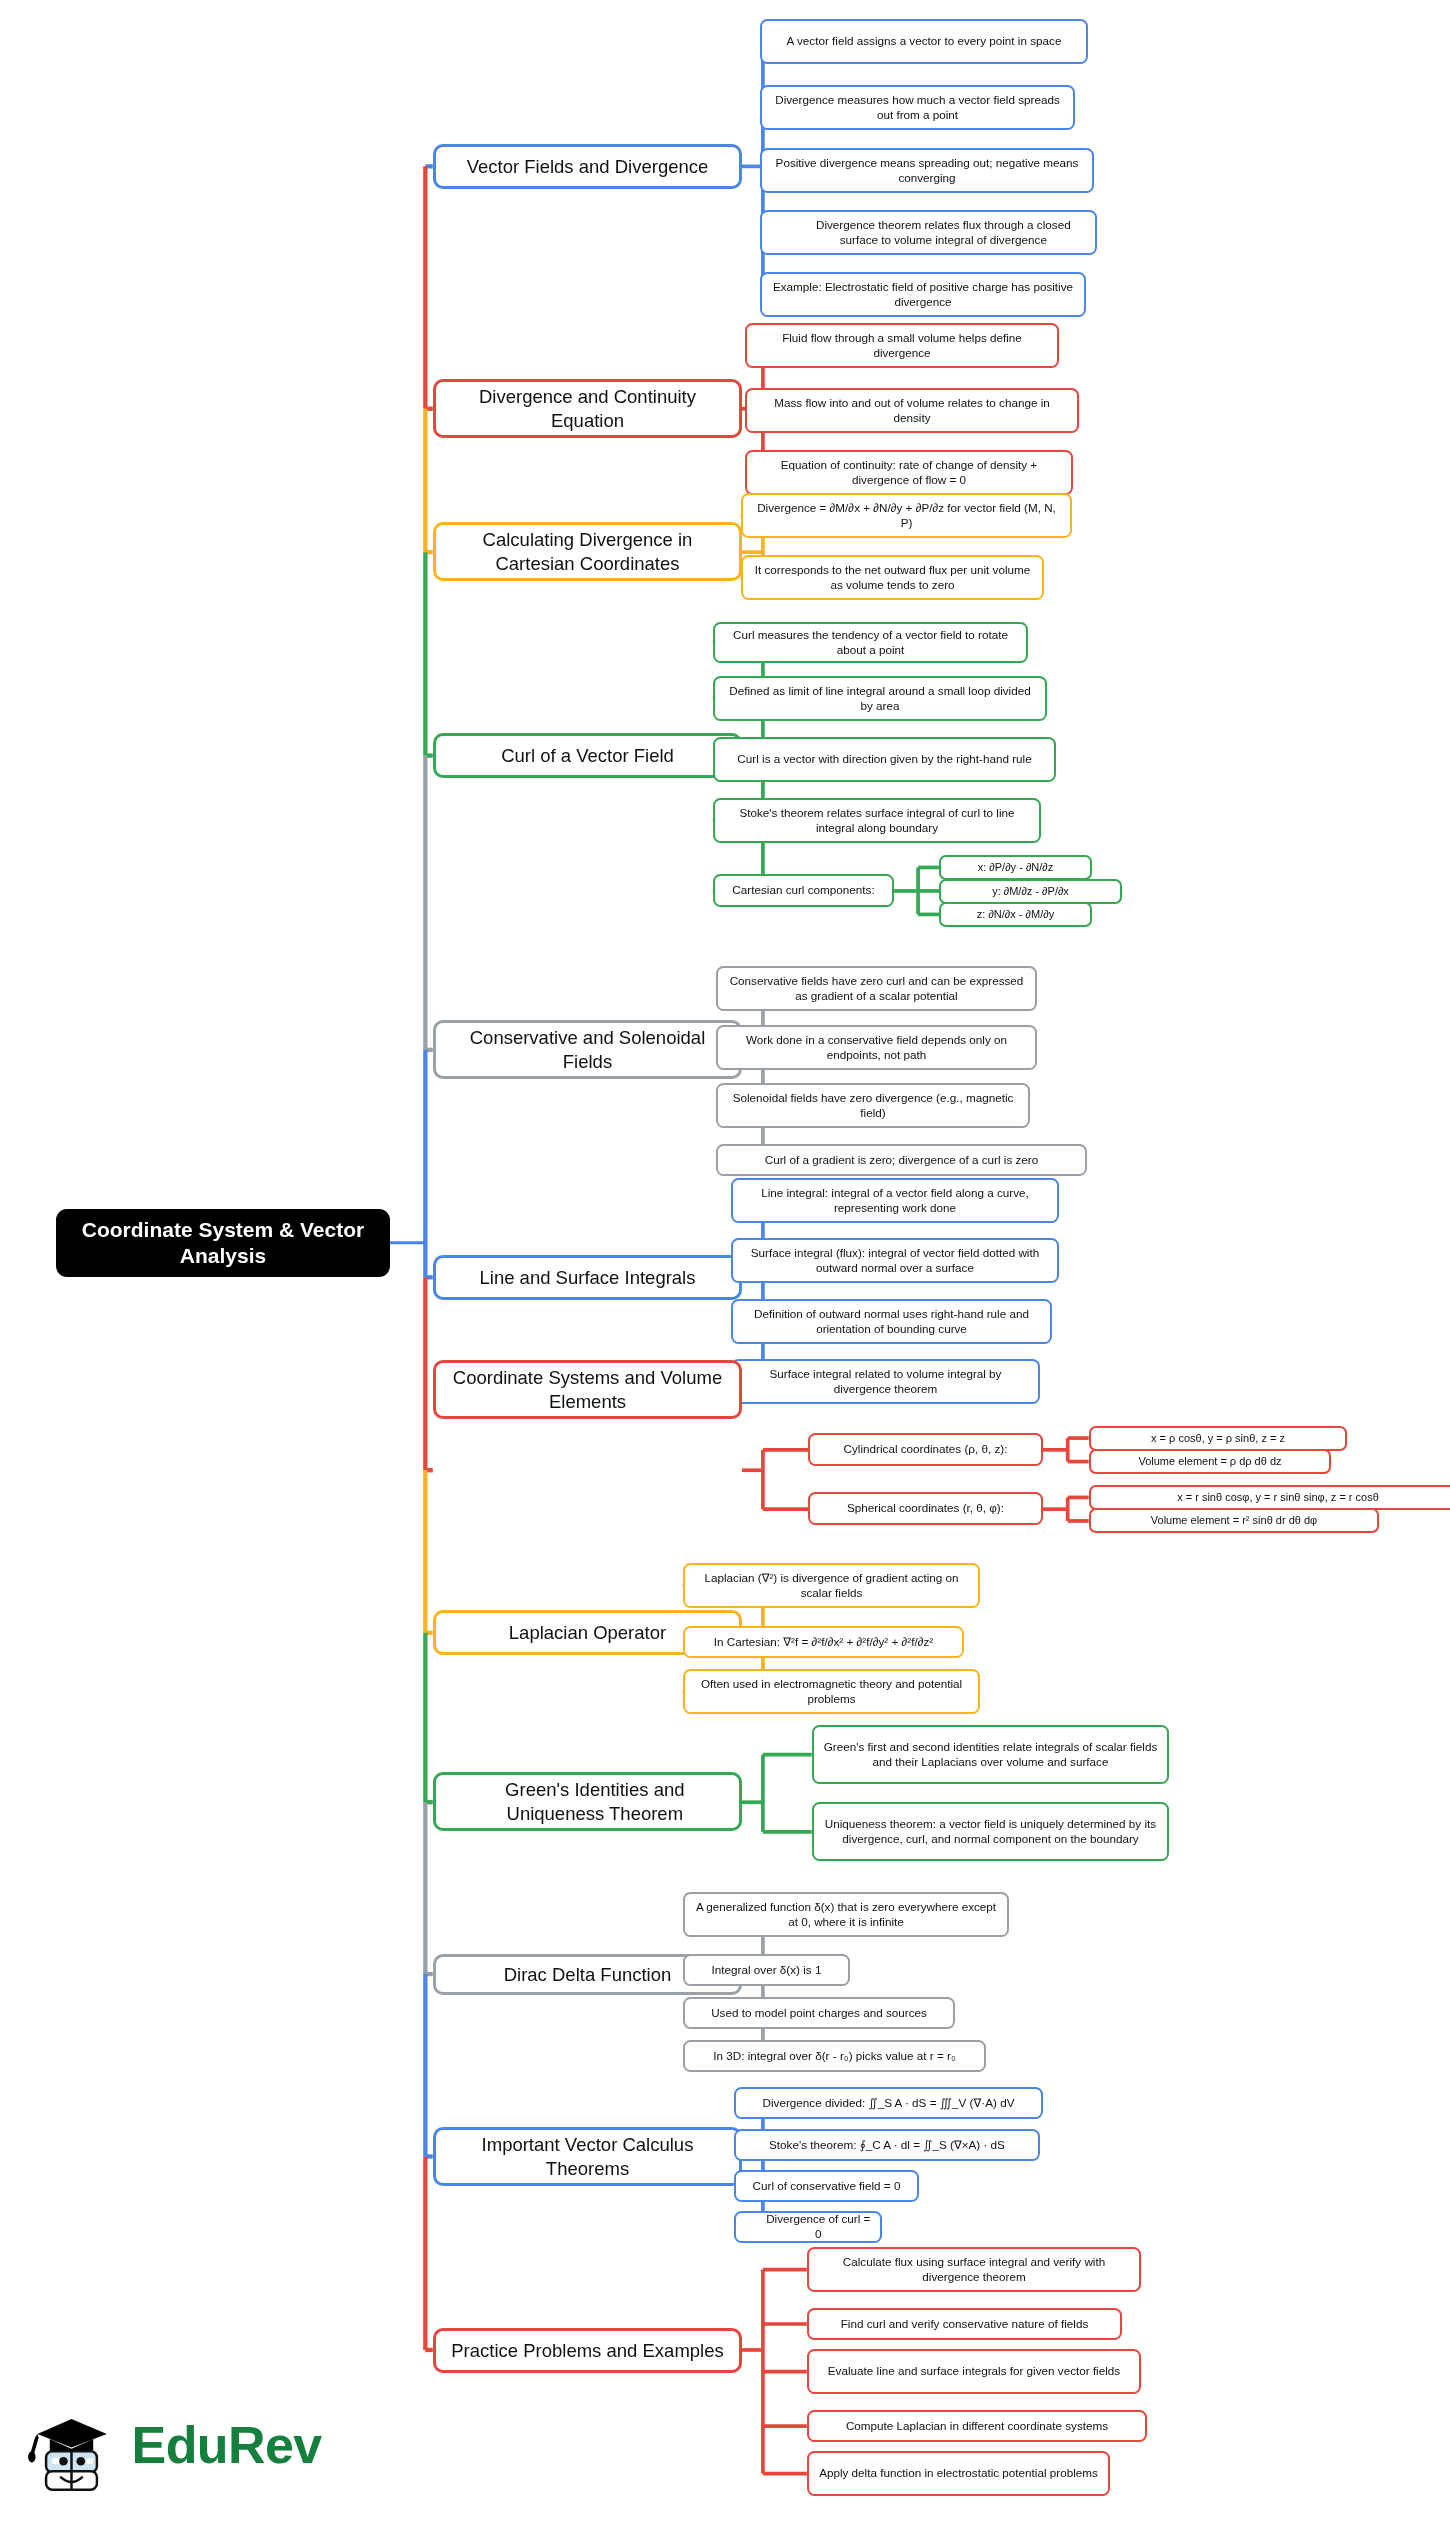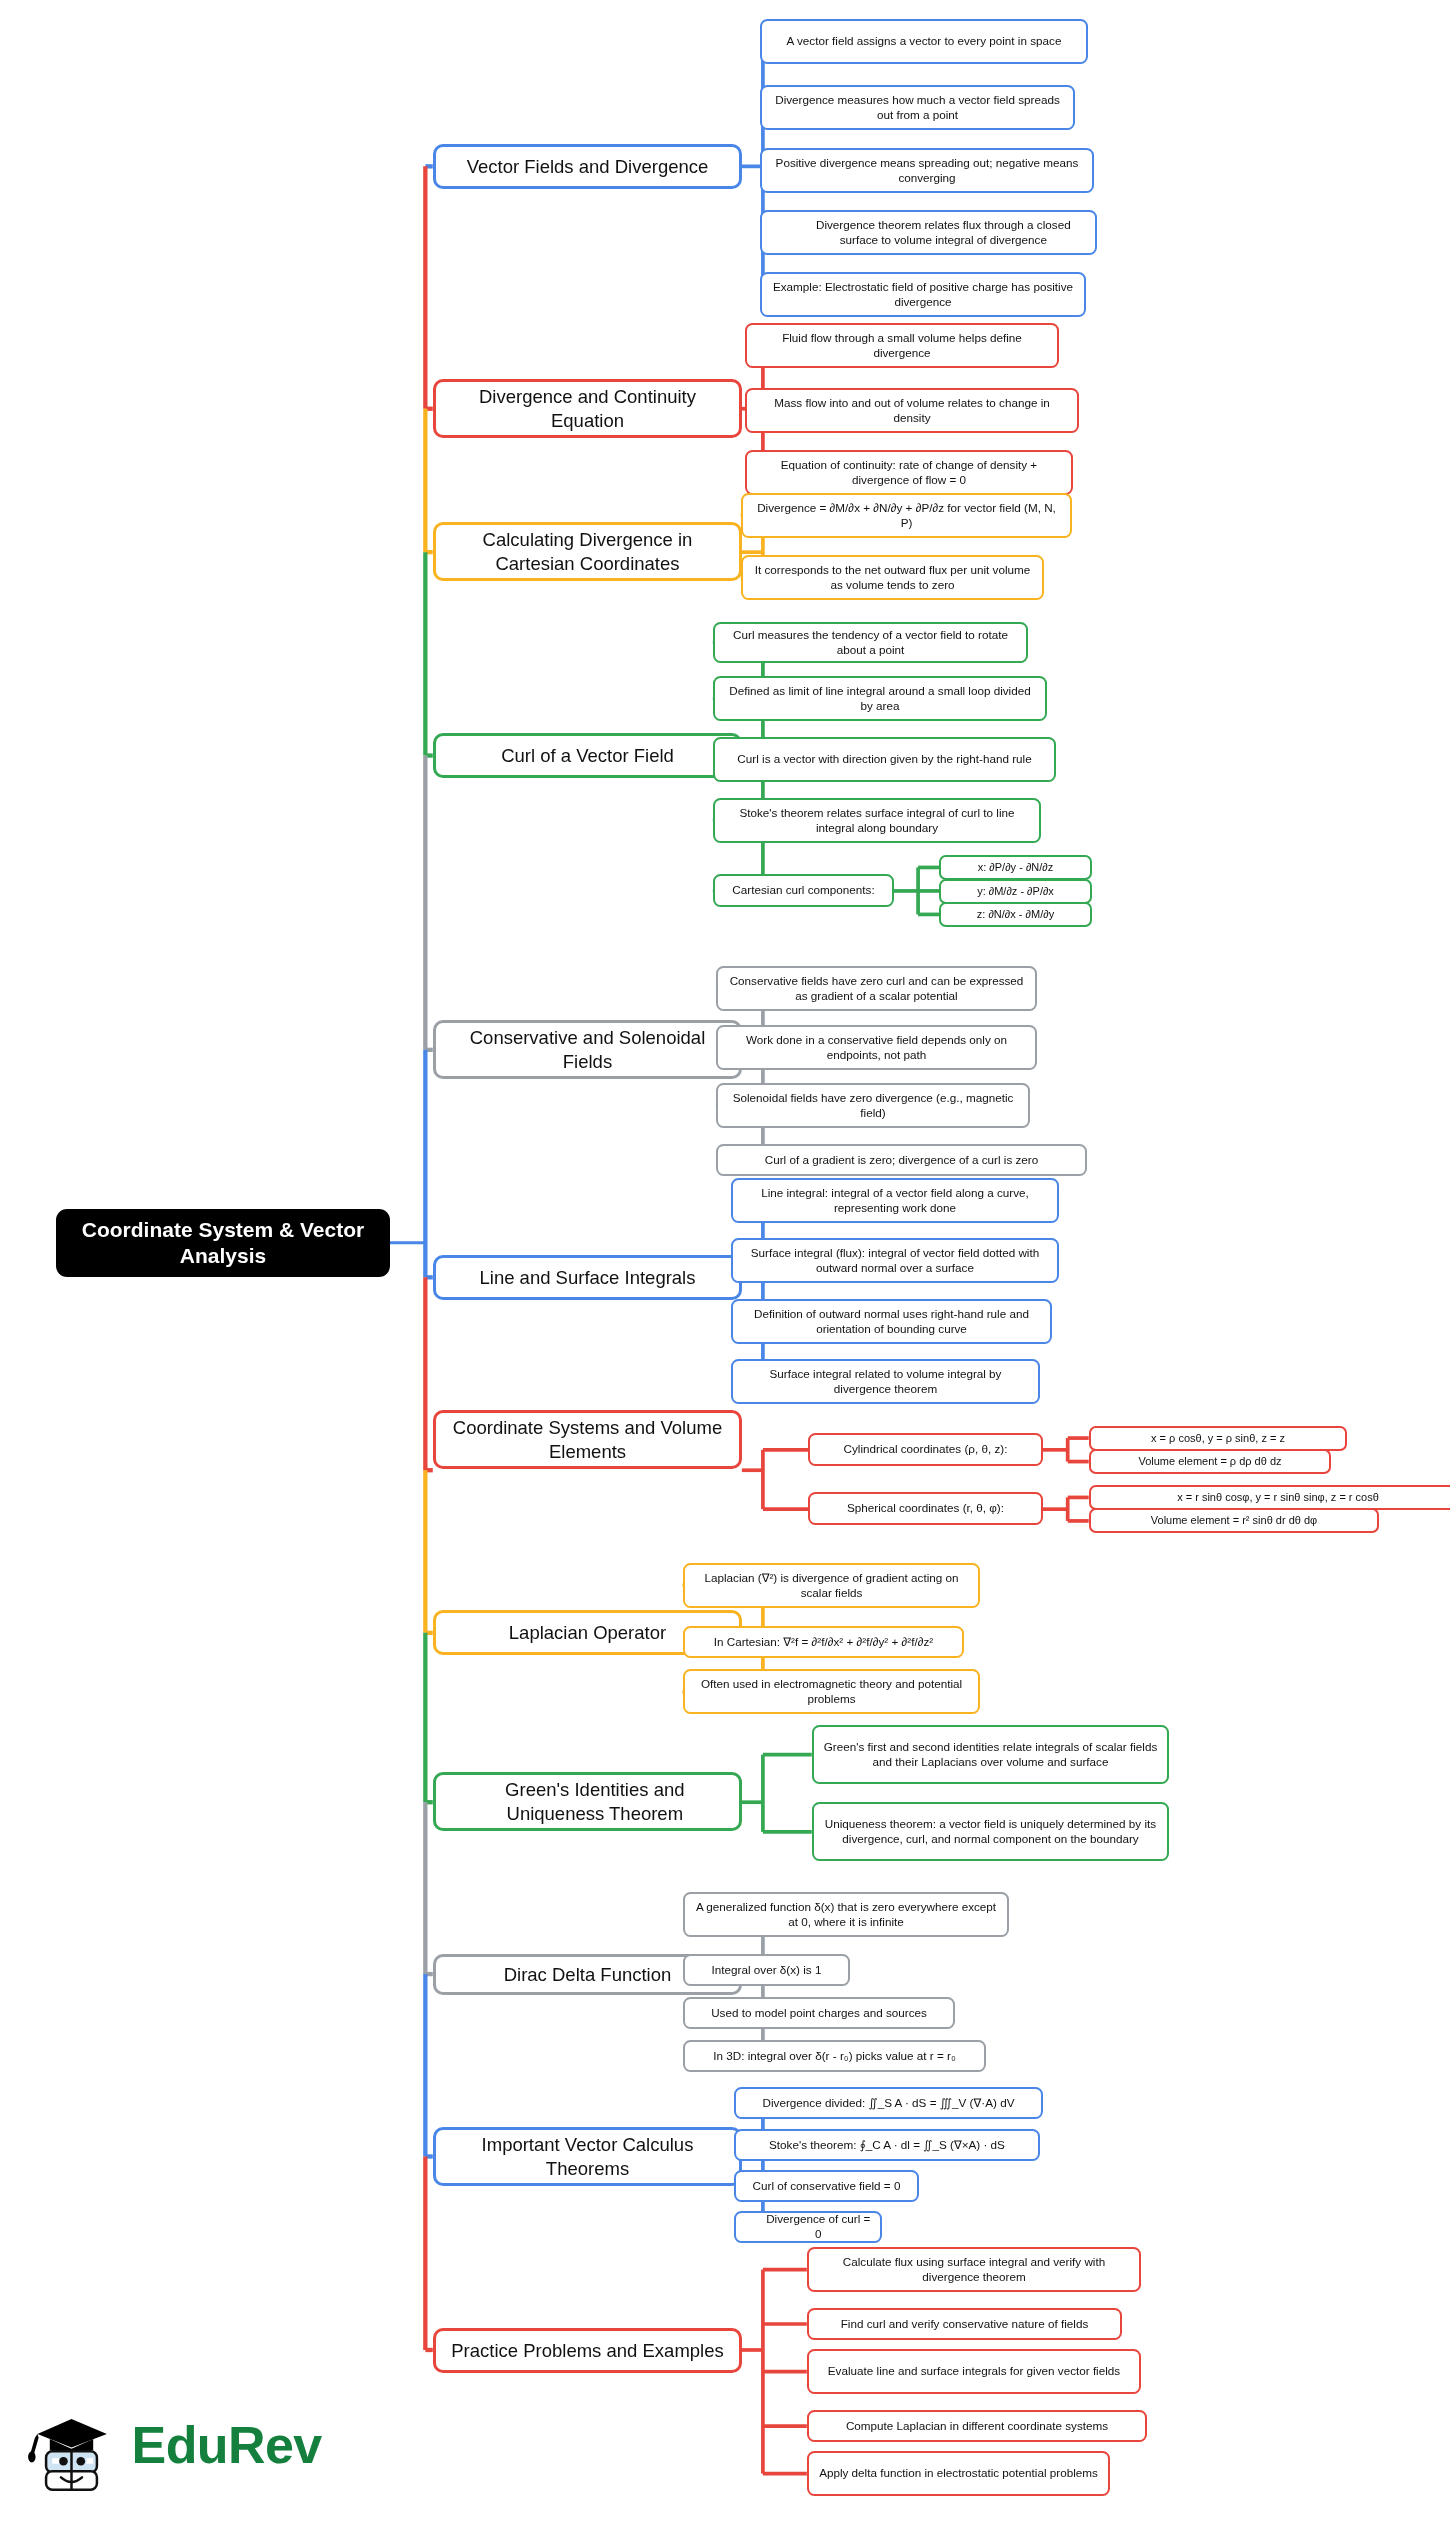--- a/index.html
+++ b/index.html
@@ -161,33 +161,33 @@
       <div class="node l1" style="left: 433px; top: 522px; width: 309px; height: 59px; border-color: rgb(249, 179, 33);">Calculating Divergence in Cartesian Coordinates</div>
       <div class="node l2" style="left: 741px; top: 493px; width: 331px; height: 45px; border-color: rgb(249, 179, 33);">Divergence = ∂M/∂x + ∂N/∂y + ∂P/∂z for vector field (M, N, P)</div>
       <div class="node l2" style="left: 741px; top: 555px; width: 303px; height: 45px; border-color: rgb(249, 179, 33);">It corresponds to the net outward flux per unit volume as volume tends to zero</div>
       <div class="node l1" style="left: 433px; top: 733px; width: 309px; height: 45px; border-color: rgb(52, 168, 83);">Curl of a Vector Field</div>
       <div class="node l2" style="left: 713px; top: 622px; width: 315px; height: 41px; border-color: rgb(52, 168, 83);">Curl measures the tendency of a vector field to rotate about a point</div>
       <div class="node l2" style="left: 713px; top: 676px; width: 334px; height: 45px; border-color: rgb(52, 168, 83);">Defined as limit of line integral around a small loop divided by area</div>
       <div class="node l2" style="left: 713px; top: 737px; width: 343px; height: 45px; border-color: rgb(52, 168, 83);">Curl is a vector with direction given by the right-hand rule</div>
       <div class="node l2" style="left: 713px; top: 798px; width: 328px; height: 45px; border-color: rgb(52, 168, 83);">Stoke's theorem relates surface integral of curl to line integral along boundary</div>
       <div class="node l2" style="left: 713px; top: 874px; width: 181px; height: 33px; border-color: rgb(52, 168, 83);">Cartesian curl components:</div>
       <div class="node l3" style="left: 939px; top: 855px; width: 153px; height: 25px; border-color: rgb(52, 168, 83);">x: ∂P/∂y - ∂N/∂z</div>
-      <div class="node l3" style="left: 939px; top: 879px; width: 153px; height: 25px; border-color: rgb(52, 168, 83);">y: ∂M/∂z - ∂P/∂x</div>
+      <div class="node l3" style="left: 939px; top: 879px; width: 183px; height: 25px; border-color: rgb(52, 168, 83);">y: ∂M/∂z - ∂P/∂x</div>
       <div class="node l3" style="left: 939px; top: 902px; width: 153px; height: 25px; border-color: rgb(52, 168, 83);">z: ∂N/∂x - ∂M/∂y</div>
       <div class="node l1" style="left: 433px; top: 1020px; width: 309px; height: 59px; border-color: rgb(154, 160, 166);">Conservative and Solenoidal Fields</div>
       <div class="node l2" style="left: 716px; top: 966px; width: 321px; height: 45px; border-color: rgb(154, 160, 166);">Conservative fields have zero curl and can be expressed as gradient of a scalar potential</div>
       <div class="node l2" style="left: 716px; top: 1025px; width: 321px; height: 45px; border-color: rgb(154, 160, 166);">Work done in a conservative field depends only on endpoints, not path</div>
       <div class="node l2" style="left: 716px; top: 1083px; width: 314px; height: 45px; border-color: rgb(154, 160, 166);">Solenoidal fields have zero divergence (e.g., magnetic field)</div>
       <div class="node l2" style="left: 716px; top: 1144px; width: 371px; height: 32px; border-color: rgb(154, 160, 166);">Curl of a gradient is zero; divergence of a curl is zero</div>
       <div class="node l1" style="left: 433px; top: 1255px; width: 309px; height: 45px; border-color: rgb(74, 134, 232);">Line and Surface Integrals</div>
       <div class="node l2" style="left: 731px; top: 1178px; width: 328px; height: 45px; border-color: rgb(74, 134, 232);">Line integral: integral of a vector field along a curve, representing work done</div>
       <div class="node l2" style="left: 731px; top: 1238px; width: 328px; height: 45px; border-color: rgb(74, 134, 232);">Surface integral (flux): integral of vector field dotted with outward normal over a surface</div>
       <div class="node l2" style="left: 731px; top: 1299px; width: 321px; height: 45px; border-color: rgb(74, 134, 232);">Definition of outward normal uses right-hand rule and orientation of bounding curve</div>
       <div class="node l2" style="left: 731px; top: 1359px; width: 309px; height: 45px; border-color: rgb(74, 134, 232);">Surface integral related to volume integral by divergence theorem</div>
-      <div class="node l1" style="left: 433px; top: 1410px; width: 309px; height: 59px; border-color: rgb(232, 69, 60);">Coordinate Systems and Volume Elements</div>
+      <div class="node l1" style="left: 433px; top: 1360px; width: 309px; height: 59px; border-color: rgb(232, 69, 60);">Coordinate Systems and Volume Elements</div>
       <div class="node l2" style="left: 808px; top: 1433px; width: 235px; height: 33px; border-color: rgb(232, 69, 60);">Cylindrical coordinates (ρ, θ, z):</div>
       <div class="node l3" style="left: 1089px; top: 1426px; width: 258px; height: 25px; border-color: rgb(232, 69, 60);">x = ρ cosθ, y = ρ sinθ, z = z</div>
       <div class="node l3" style="left: 1089px; top: 1449px; width: 242px; height: 25px; border-color: rgb(232, 69, 60);">Volume element = ρ dρ dθ dz</div>
       <div class="node l2" style="left: 808px; top: 1492px; width: 235px; height: 33px; border-color: rgb(232, 69, 60);">Spherical coordinates (r, θ, φ):</div>
       <div class="node l3" style="left: 1089px; top: 1485px; width: 378px; height: 25px; border-color: rgb(232, 69, 60);">x = r sinθ cosφ, y = r sinθ sinφ, z = r cosθ</div>
       <div class="node l3" style="left: 1089px; top: 1508px; width: 290px; height: 25px; border-color: rgb(232, 69, 60);">Volume element = r² sinθ dr dθ dφ</div>
       <div class="node l1" style="left: 433px; top: 1610px; width: 309px; height: 45px; border-color: rgb(249, 179, 33);">Laplacian Operator</div>
       <div class="node l2" style="left: 683px; top: 1563px; width: 297px; height: 45px; border-color: rgb(249, 179, 33);">Laplacian (∇²) is divergence of gradient acting on scalar fields</div>
       <div class="node l2" style="left: 683px; top: 1626px; width: 281px; height: 32px; border-color: rgb(249, 179, 33);">In Cartesian: ∇²f = ∂²f/∂x² + ∂²f/∂y² + ∂²f/∂z²</div>
       <div class="node l2" style="left: 683px; top: 1669px; width: 297px; height: 45px; border-color: rgb(249, 179, 33);">Often used in electromagnetic theory and potential problems</div>

